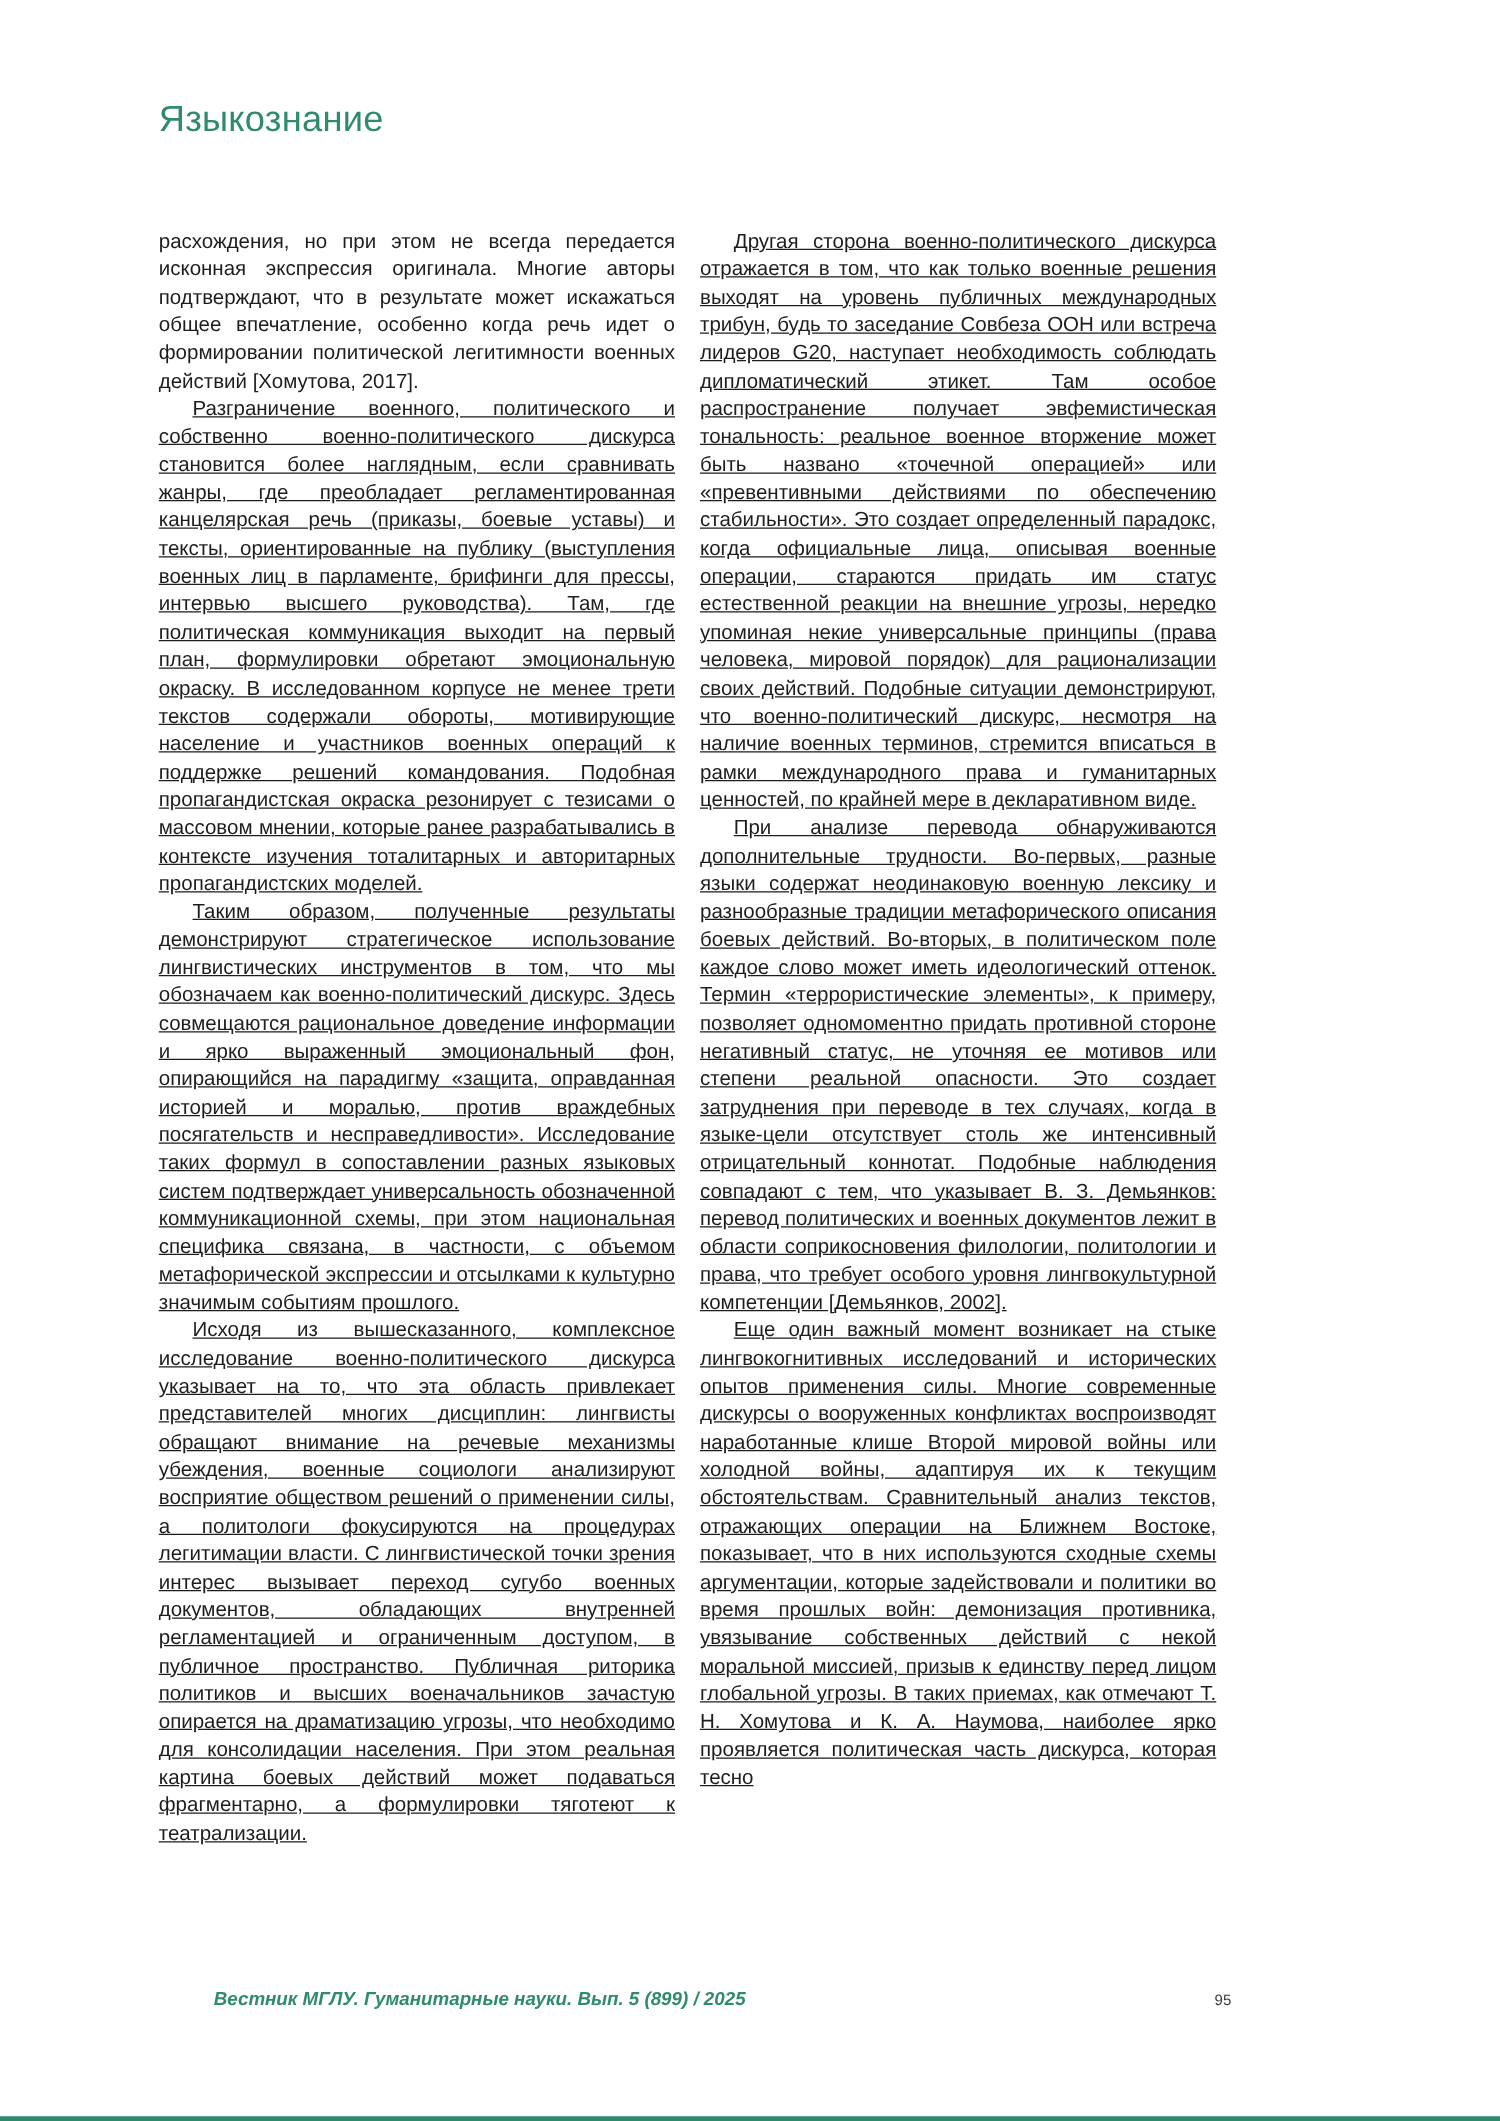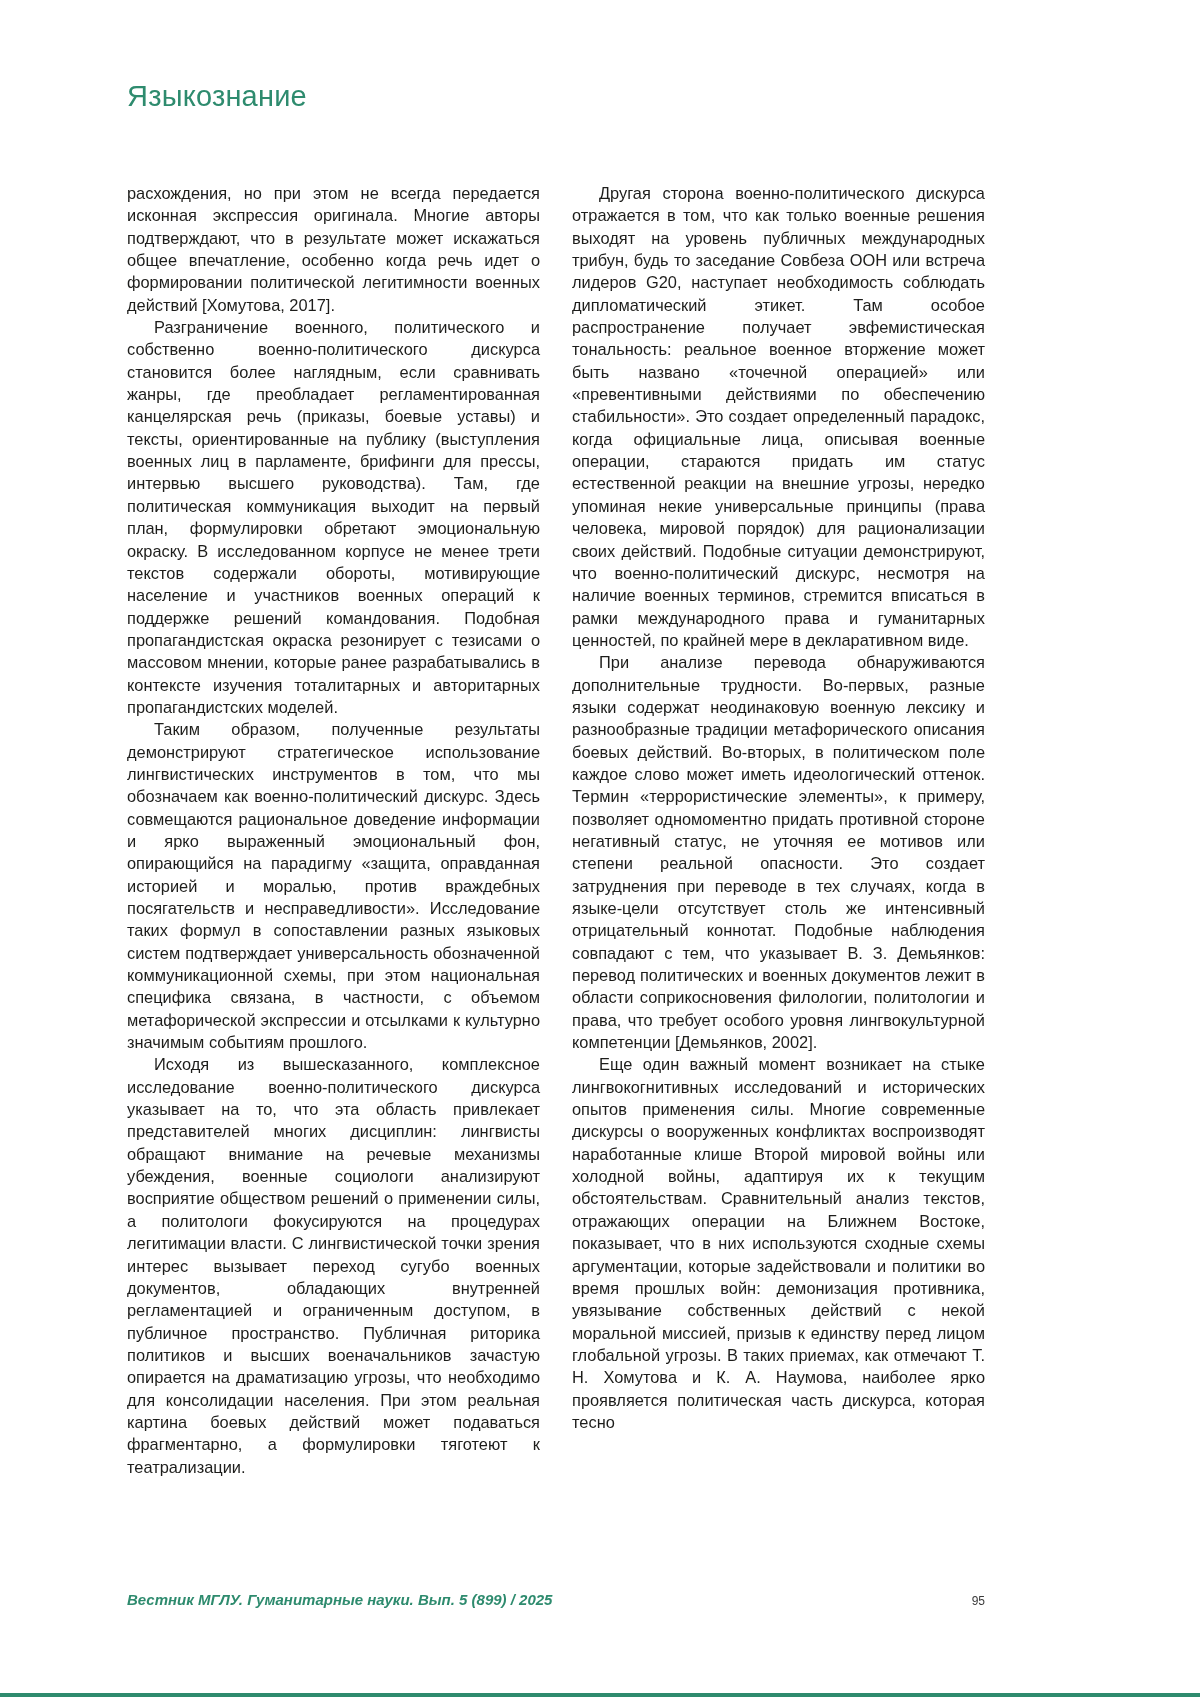--- a/index.html
+++ b/index.html
@@ -16,38 +16,39 @@
   .page { position: absolute; inset: 0; background: #ffffff; }
   .section-title {
     position: absolute; left: 127px; top: 80px;
     margin: 0;
     font-size: 29px; font-weight: 400;
     color: var(--accent);
     letter-spacing: 0.2px;
   }
   .content {
     position: absolute; left: 127px; top: 182px; width: 858px;
-    display: flex; gap: 32px;
+    display: flex; gap: 20px;
   }
   .column {
     width: 413px;
     font-size: 16.4px;
     line-height: 22.35px;
     text-align: justify;
     hyphens: auto; -webkit-hyphens: auto;
   }
   .column p { margin: 0; }
-  .column p.indent { text-indent: 27px; }
+  .column p.indent { text-indent: 27px; text-decoration: underline; }
   .footer {
     position: absolute; left: 127px; top: 1591px; width: 858px;
     display: flex; justify-content: space-between; align-items: baseline;
   }
   .journal-line {
     font-size: 15px; font-style: italic; font-weight: bold;
     color: var(--accent);
+    margin-left: 44px;
   }
   .page-number {
     font-size: 12px; font-weight: normal; color: #3a3a3a;
   }
   .bottom-bar {
     position: absolute; left: 0; bottom: 0; width: 1200px; height: 4px;
     background: var(--accent);
   }
 </style>
 </head>

